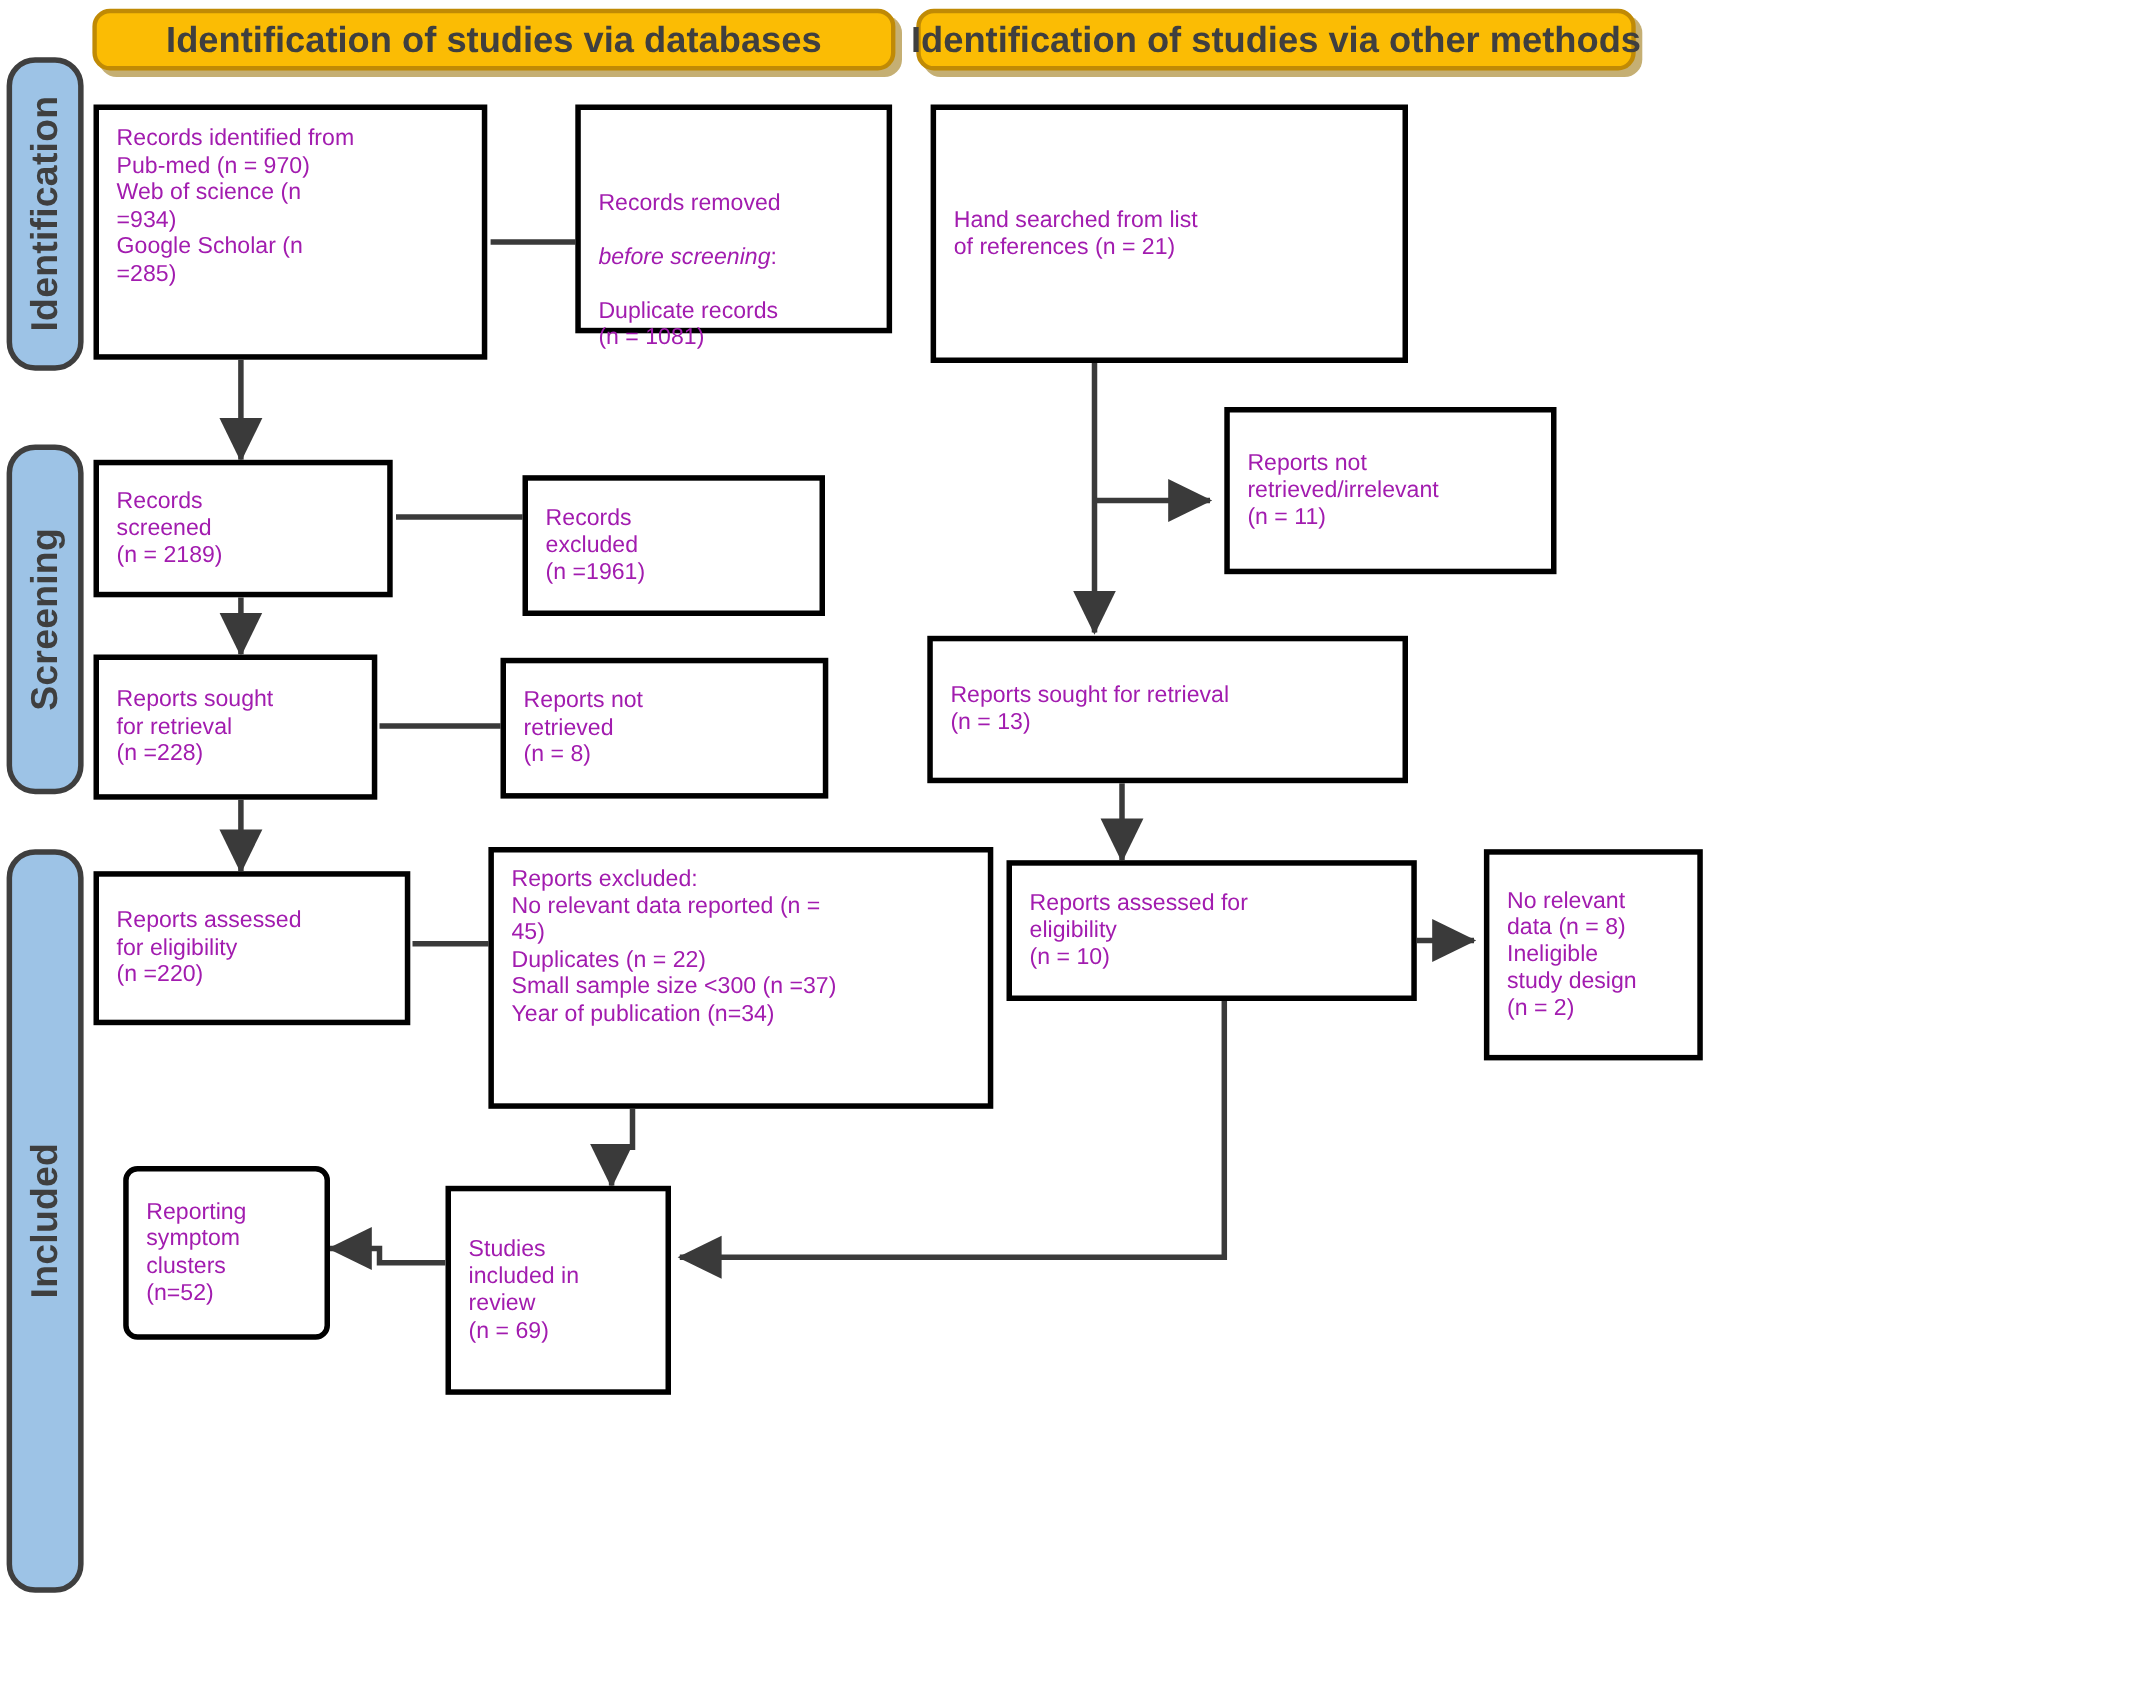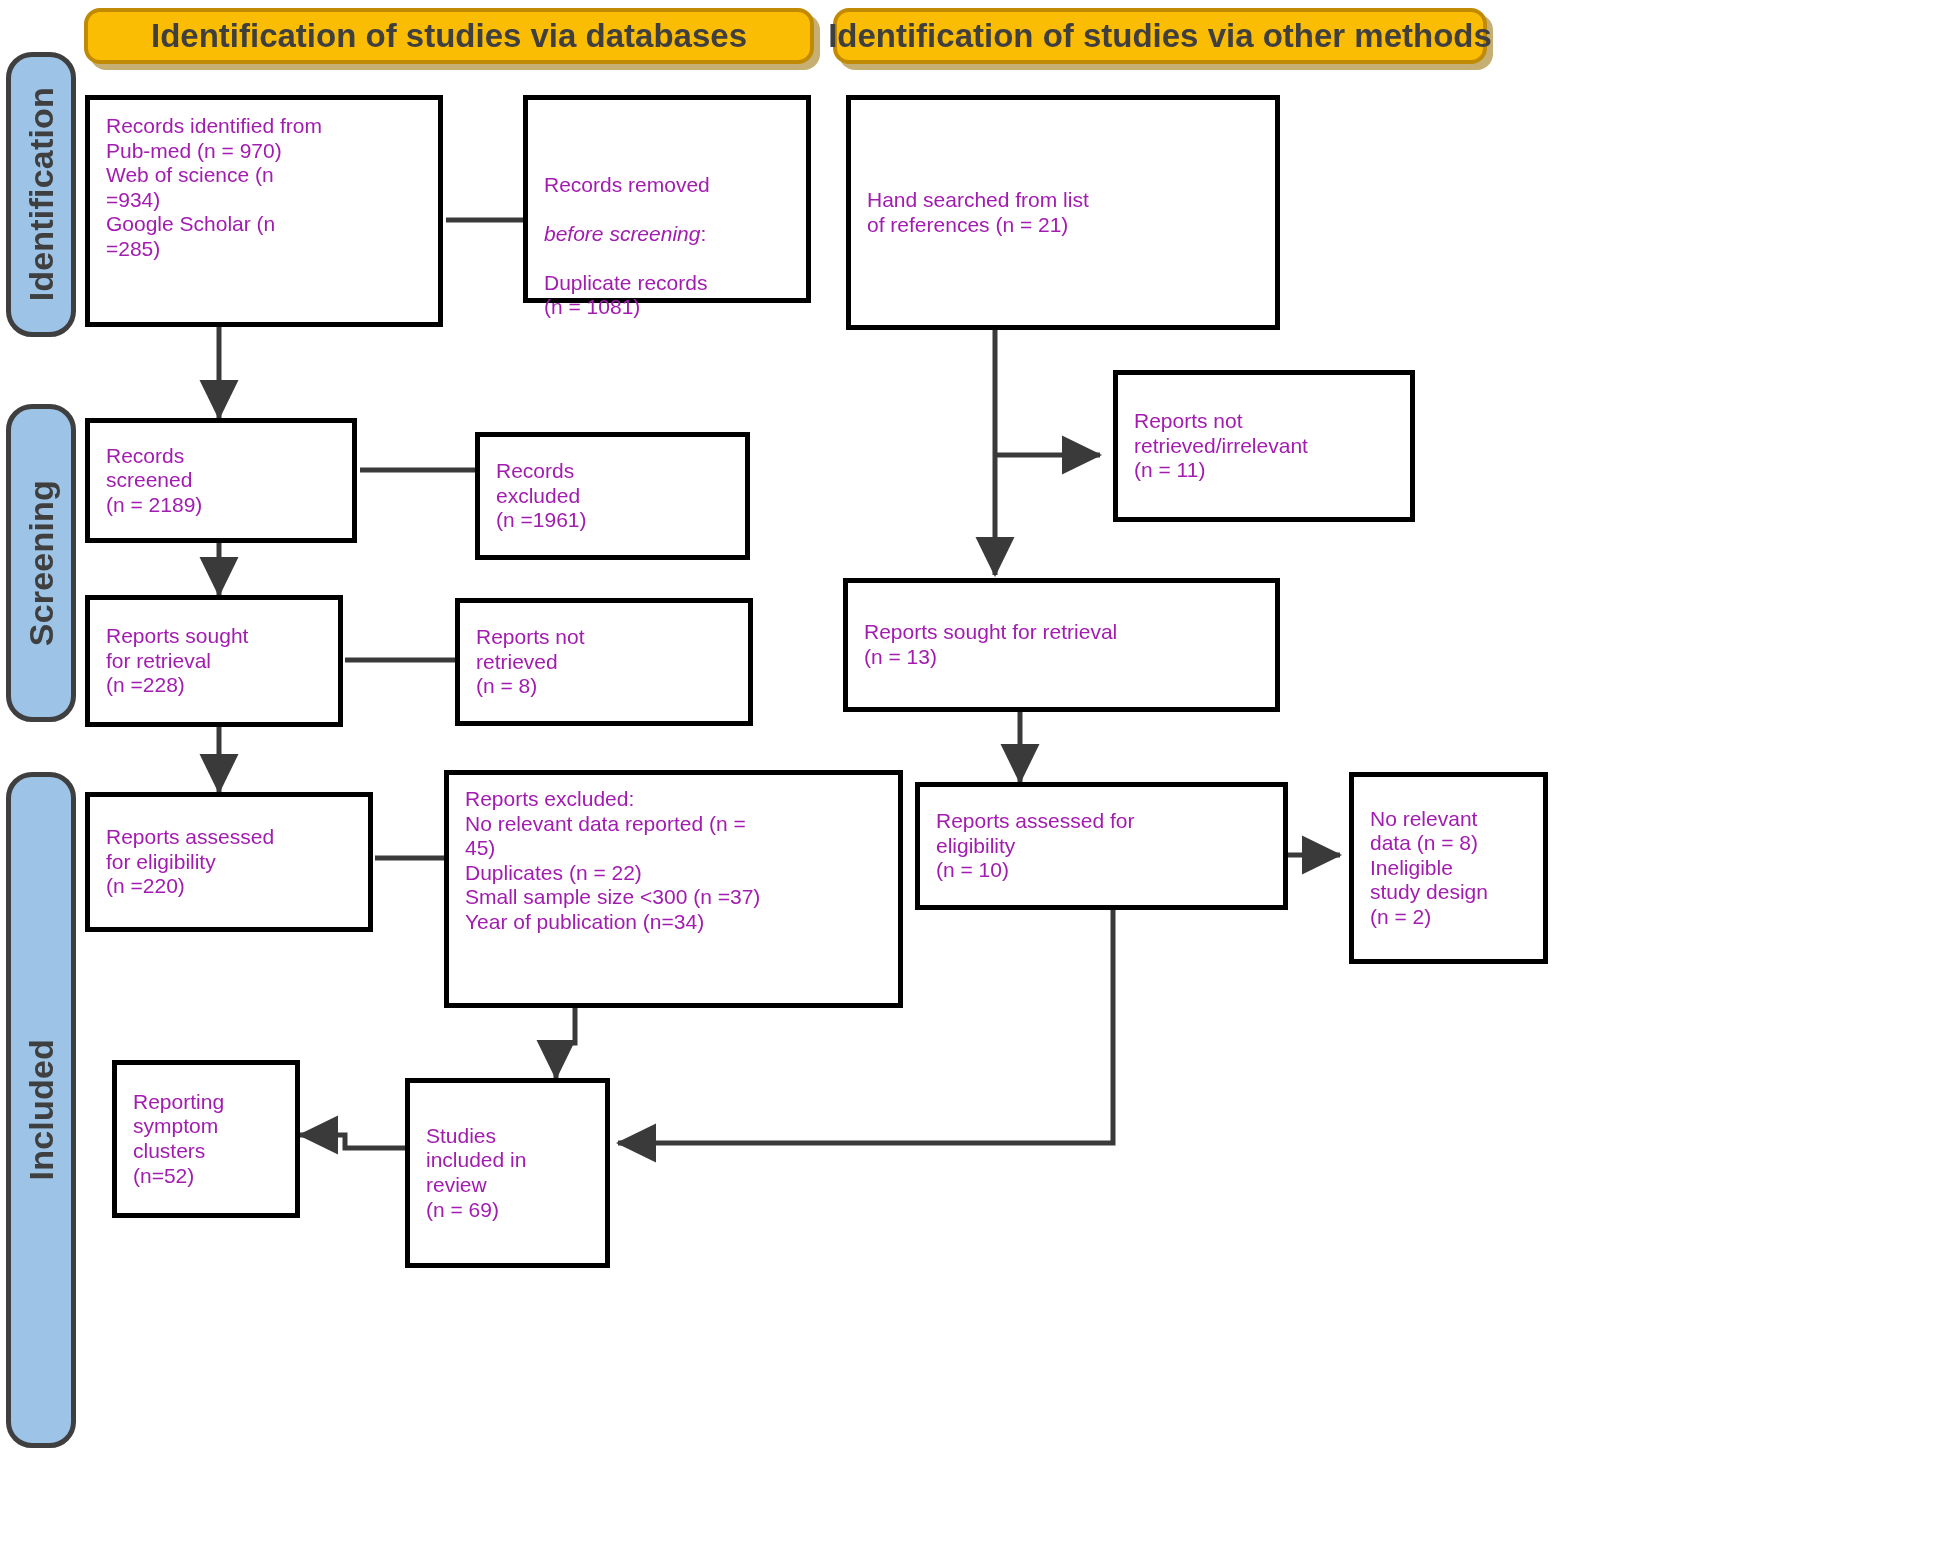--- a/index.html
+++ b/index.html
@@ -200,21 +200,21 @@
 
   <div class="box vcenter-top" style="left:444px; top:770px; width:459px; height:238px;">
     <div class="txt" style="padding-top:12px;">Reports excluded:
 No relevant data reported (n =
 45)
 Duplicates (n = 22)
 Small sample size &lt;300 (n =37)
 Year of publication (n=34)</div>
   </div>
 
-  <div class="box" style="left:112px; top:1060px; width:188px; height:158px;">
+  <div class="box" style="left:112px; top:1060px; width:188px; height:158px;border-radius:13px;">
     <div class="txt">Reporting
 symptom
 clusters
 (n=52)</div>
   </div>
 
   <div class="box" style="left:405px; top:1078px; width:205px; height:190px;">
     <div class="txt">Studies
 included in
 review

